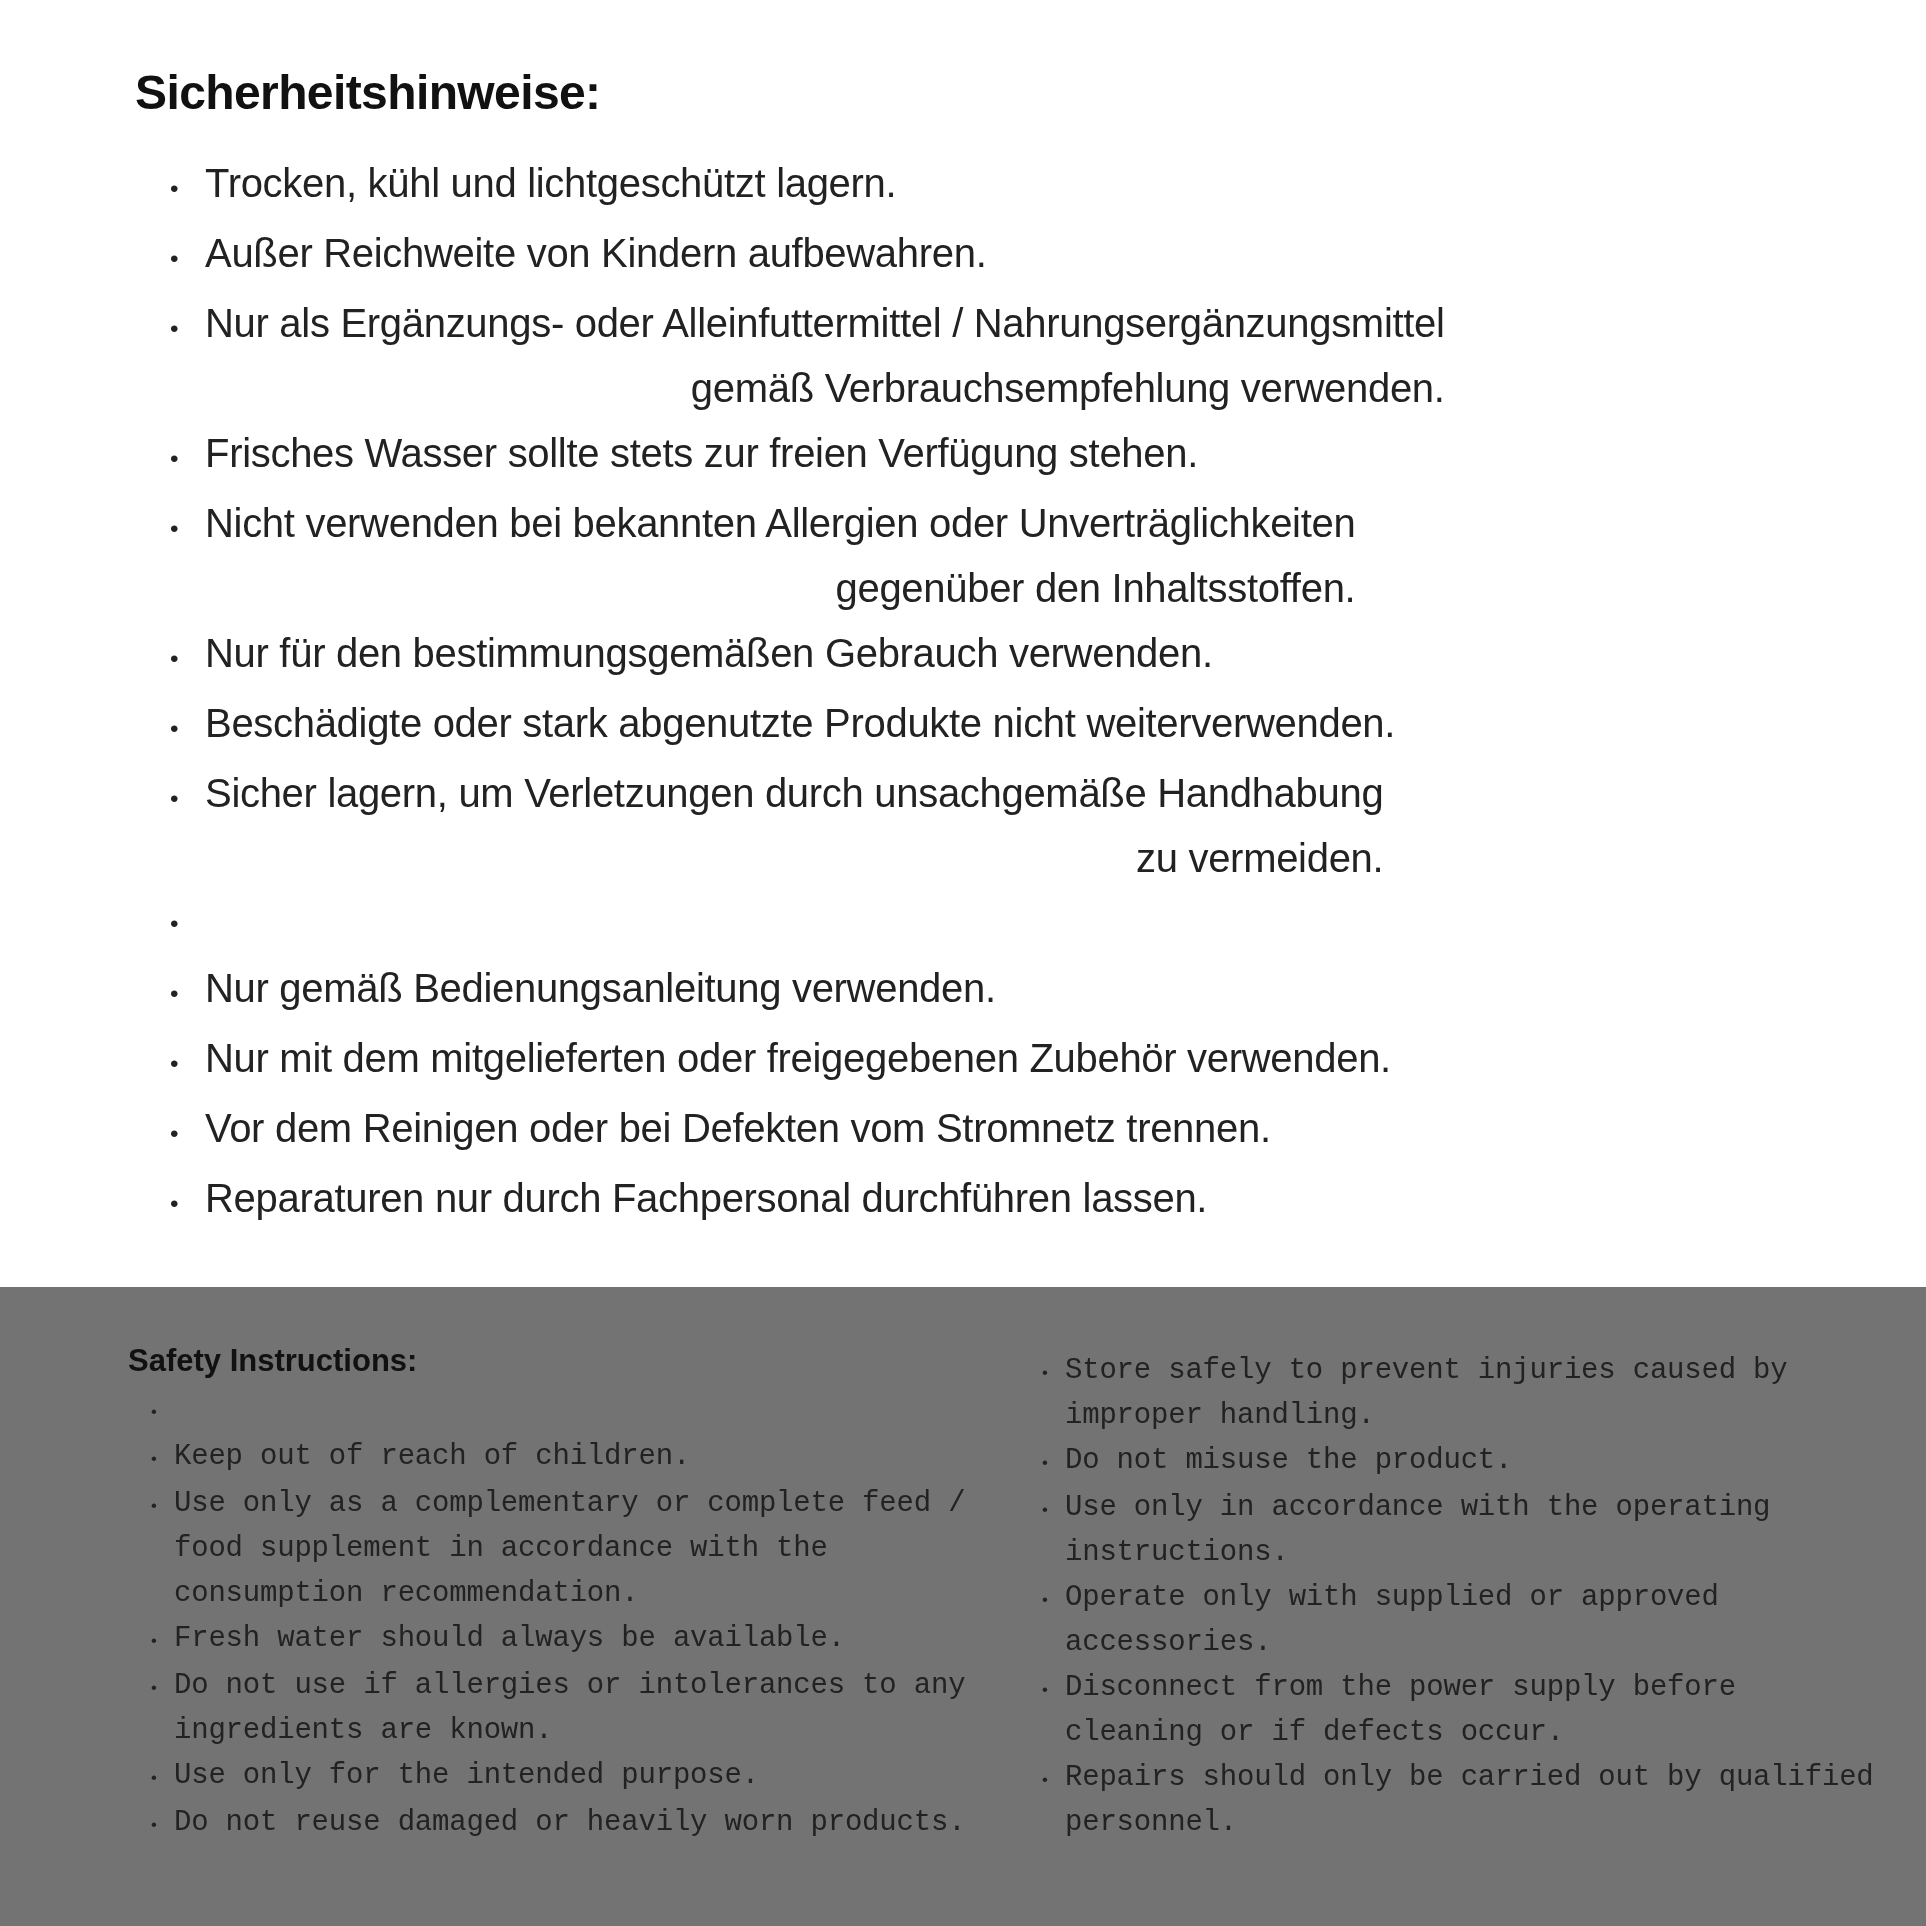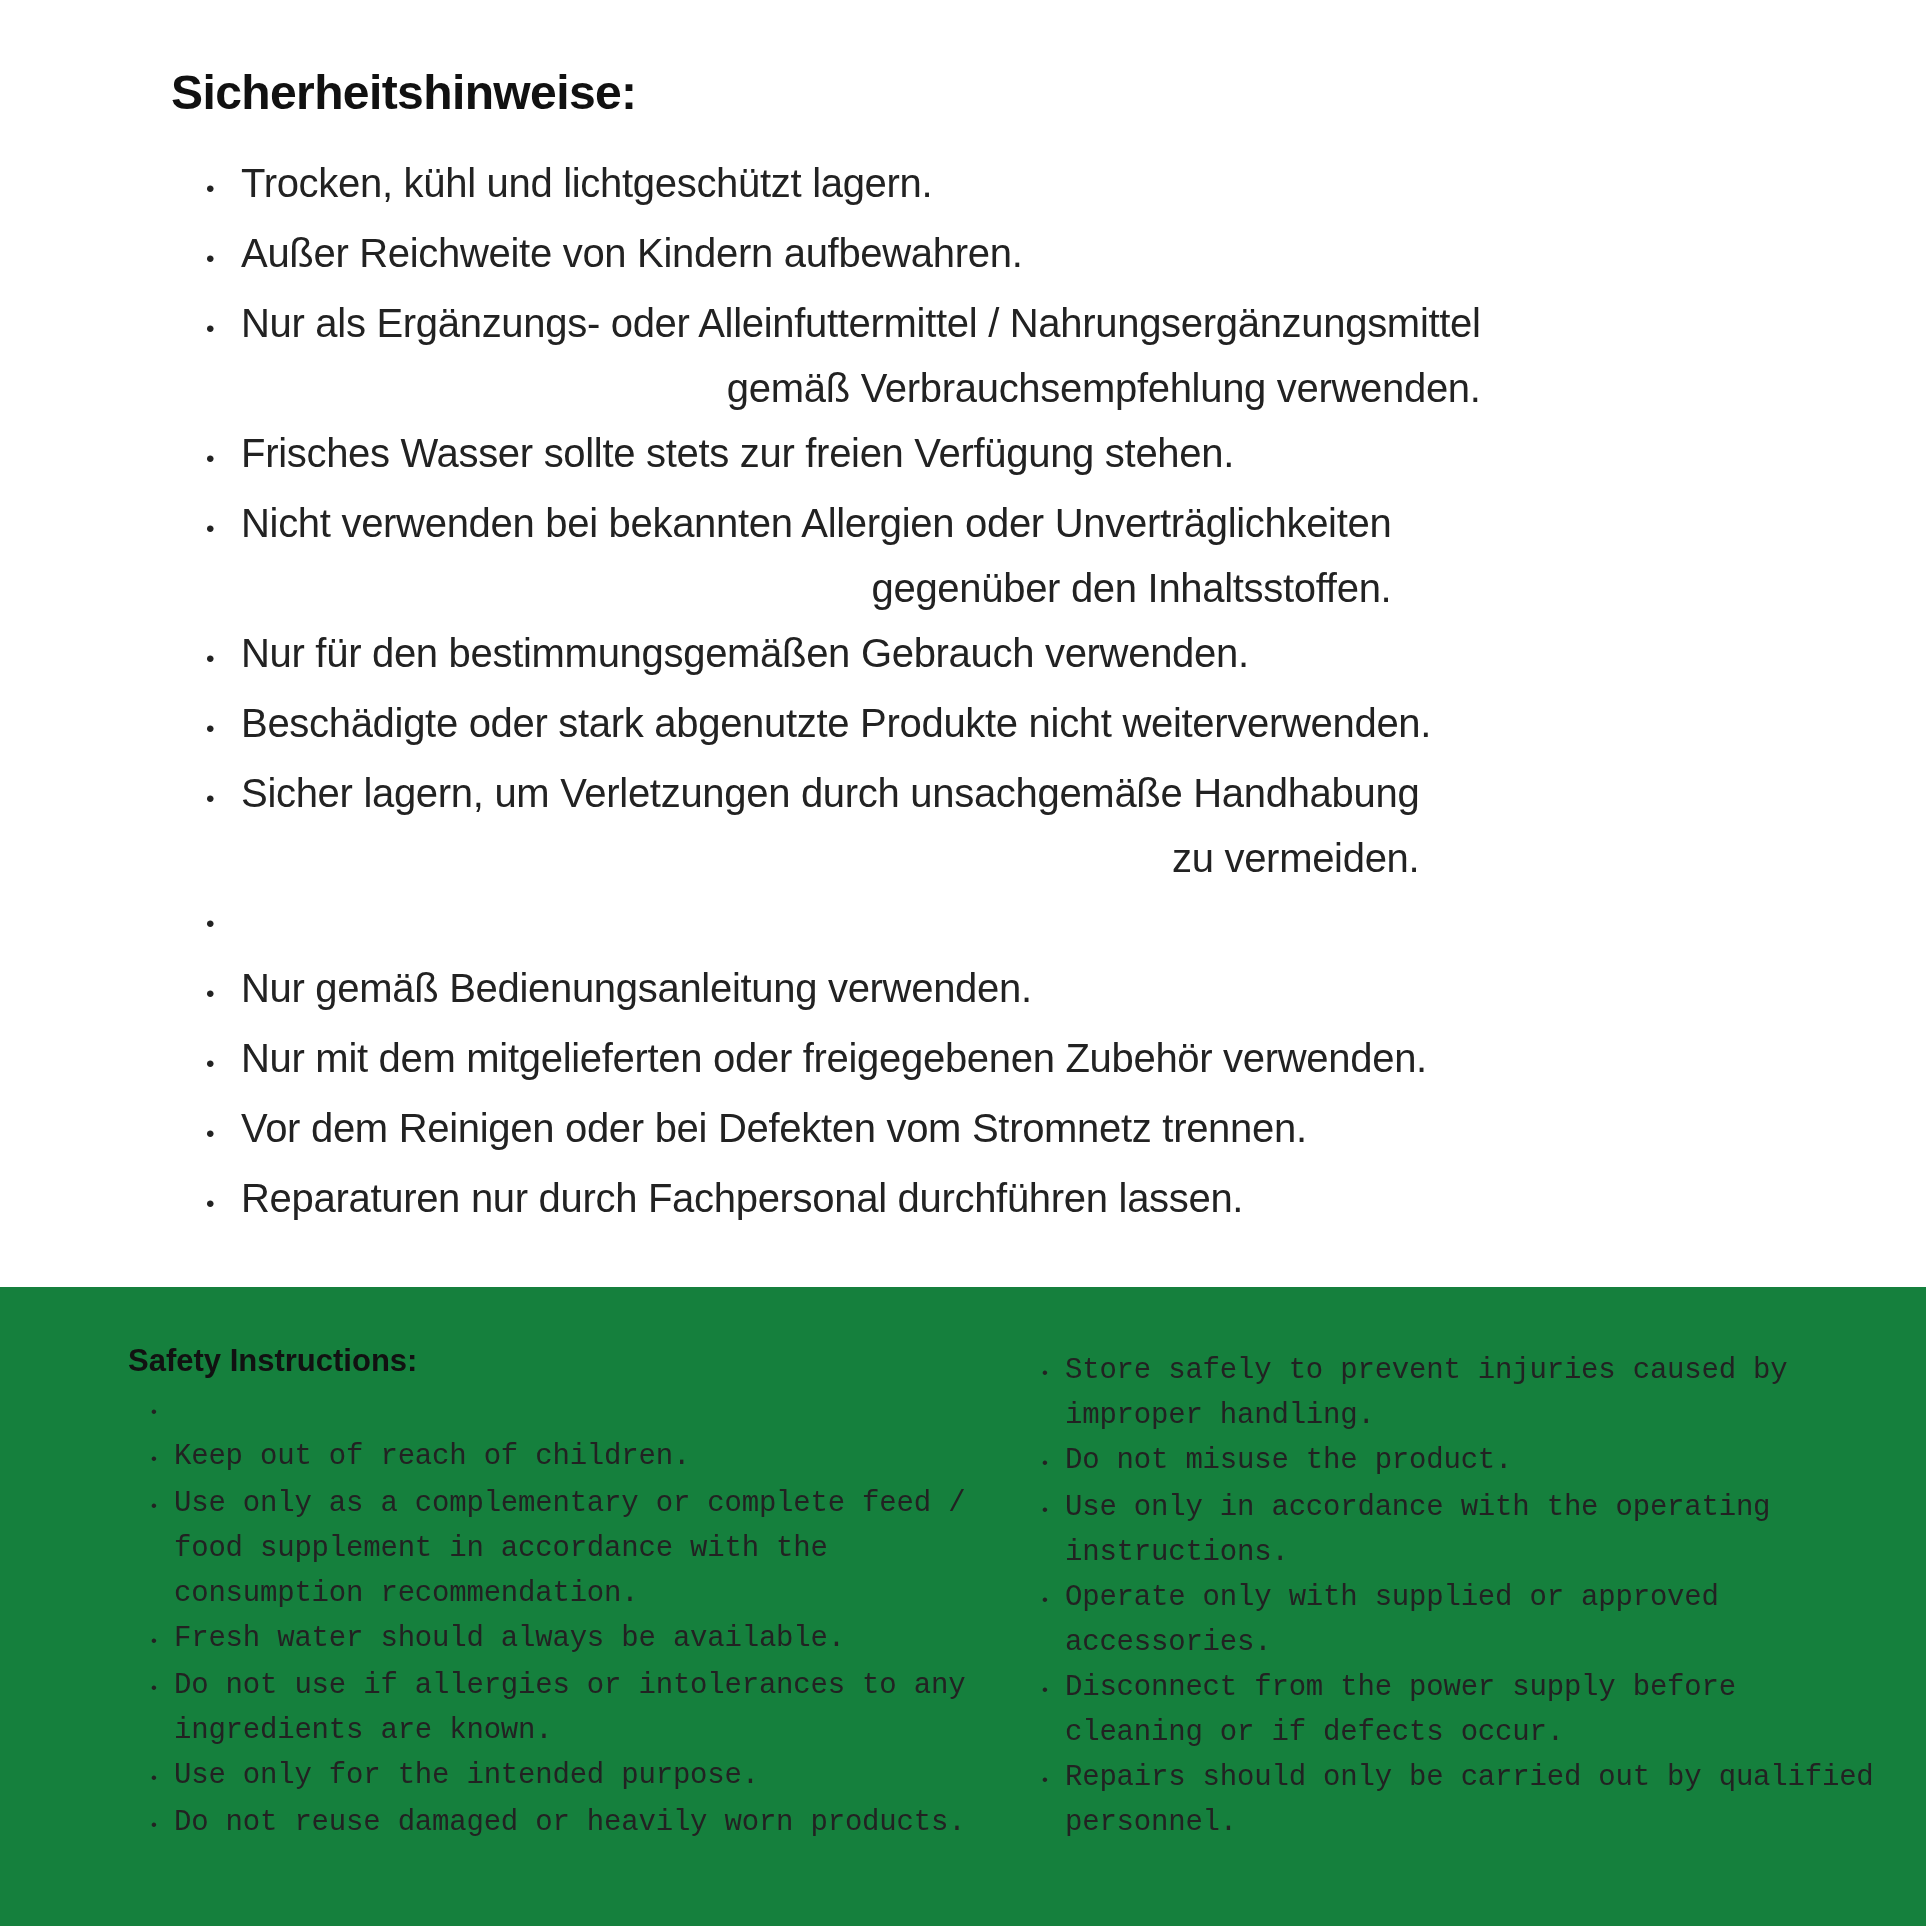--- a/index.html
+++ b/index.html
@@ -10,21 +10,20 @@
     color: #222222;
   }
   .page { width: 1926px; height: 1926px; display: flex; flex-direction: column; overflow: hidden; }
 
   
   .german-section {
     box-sizing: border-box;
     height: 1287px;
     padding: 64px 26px 0 135px;
     background: #ffffff;
-    margin-left: 36px;
   }
   .german-title {
     margin: 0 0 29.5px 0;
     font-size: 48px;
     line-height: 1.2;
     font-weight: 700;
     color: #111111;
     letter-spacing: -0.6px;
   }
   ul.blist { margin: 0; padding: 0; list-style: none; }
@@ -42,21 +41,21 @@
     white-space: pre-line;
     color: #222222;
     letter-spacing: -0.3px;
     text-align: right;
   }
 
   
   .english-band {
     box-sizing: border-box;
     flex: 1;
-    background: #15803d;
+    background: #737373;
     padding: 56px 39px 0 128px;
     display: flex;
   }
   .col-left { box-sizing: border-box; width: 891px; flex: 0 0 891px; }
   .col-right { box-sizing: border-box; flex: 1; padding-top: 5.1px; }
   .english-title {
     margin: 0 0 10.3px 0;
     font-size: 31px;
     line-height: 1.15;
     font-weight: 700;

